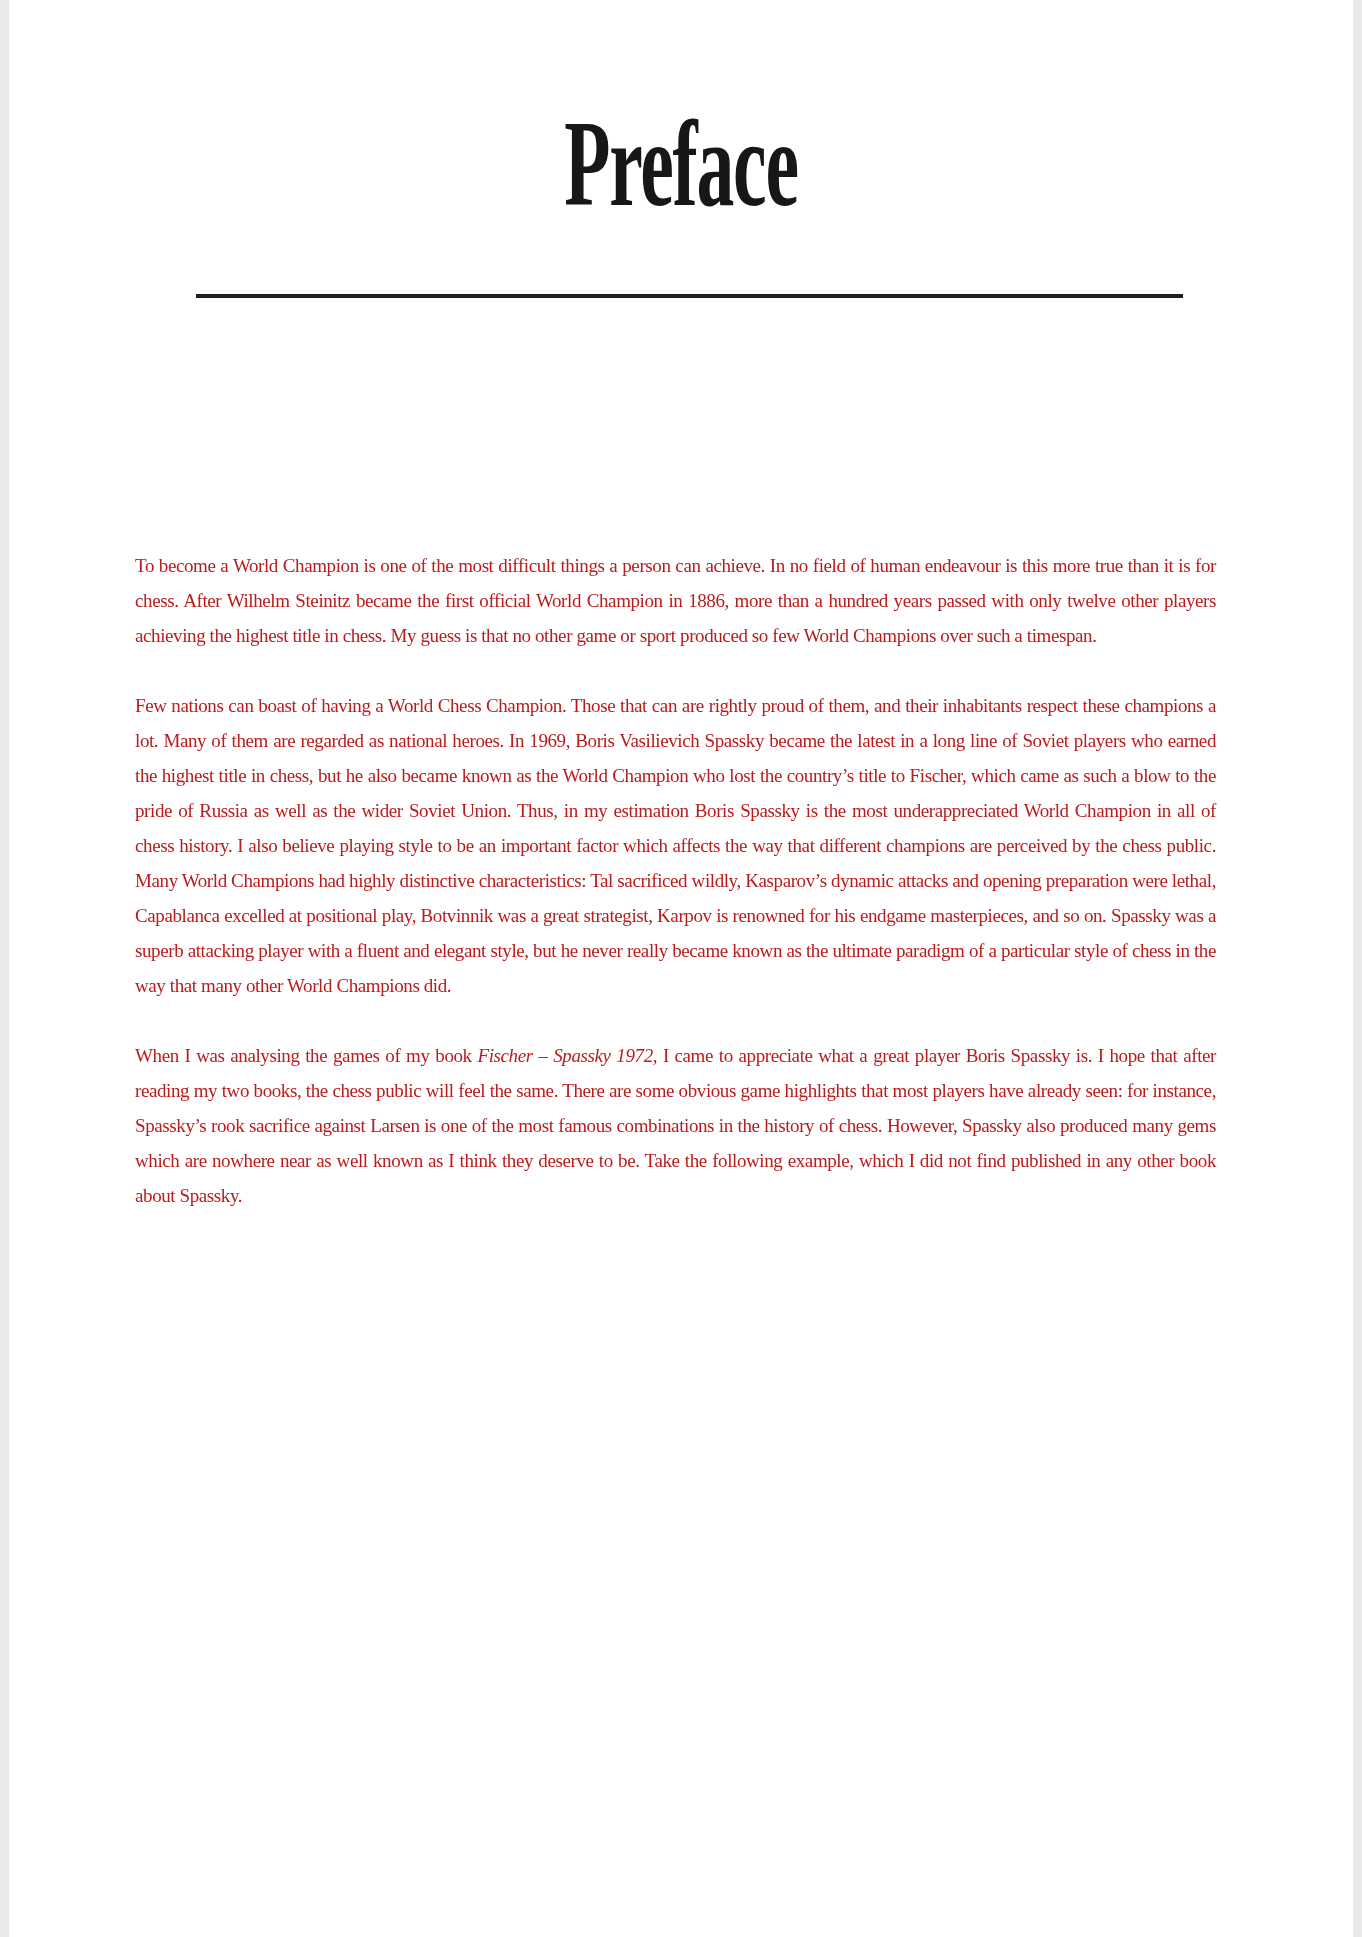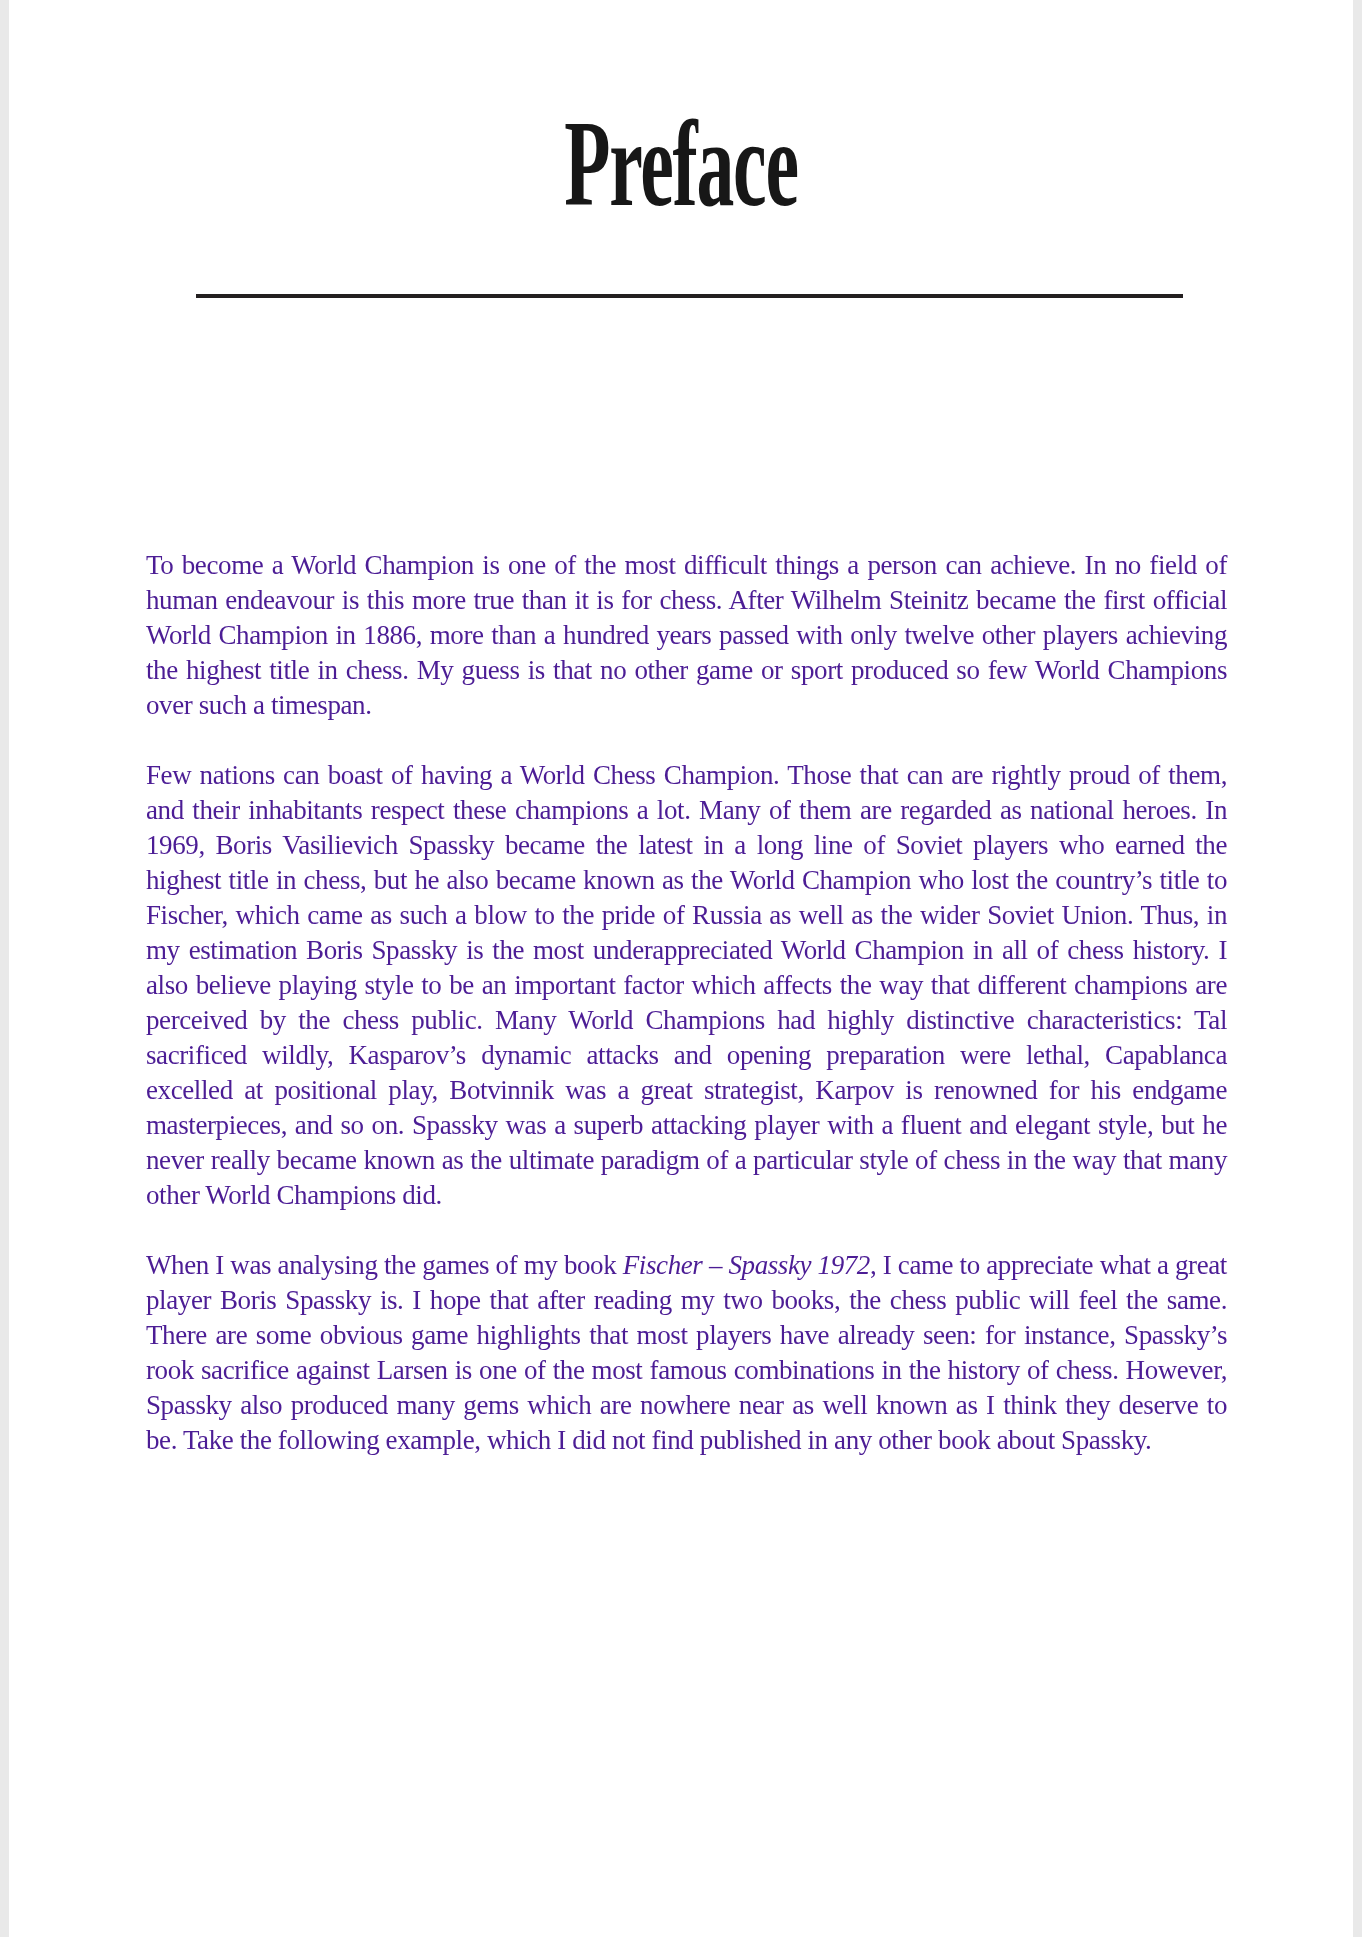--- a/index.html
+++ b/index.html
@@ -39,24 +39,24 @@
     left: 187px;
     width: 987px;
     height: 4px;
     margin: 0;
     border: none;
     background: #231f20;
   }
   .body-text {
     position: absolute;
     top: 548px;
-    left: 137px;
+    left: 126px;
     width: 1081px;
-    color: #4c1d95;
-    font-size: 27px;
+    color: #b91c1c;
+    font-size: 19px;
     line-height: 35px;
     letter-spacing: -0.4px;
     text-align: justify;
     text-justify: inter-word;
   }
   .body-text p {
     margin: 0 0 35px 0;
     padding: 0;
   }
   .body-text p:last-child {

